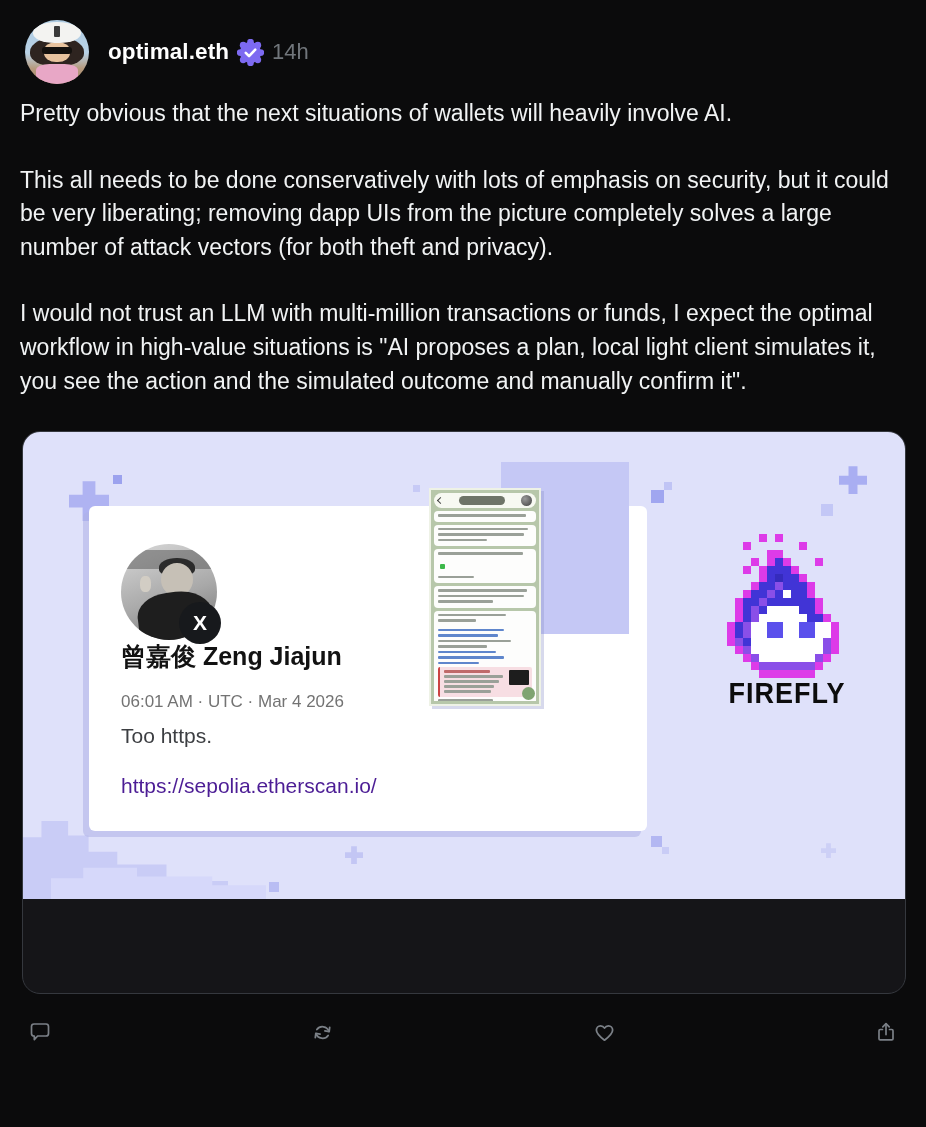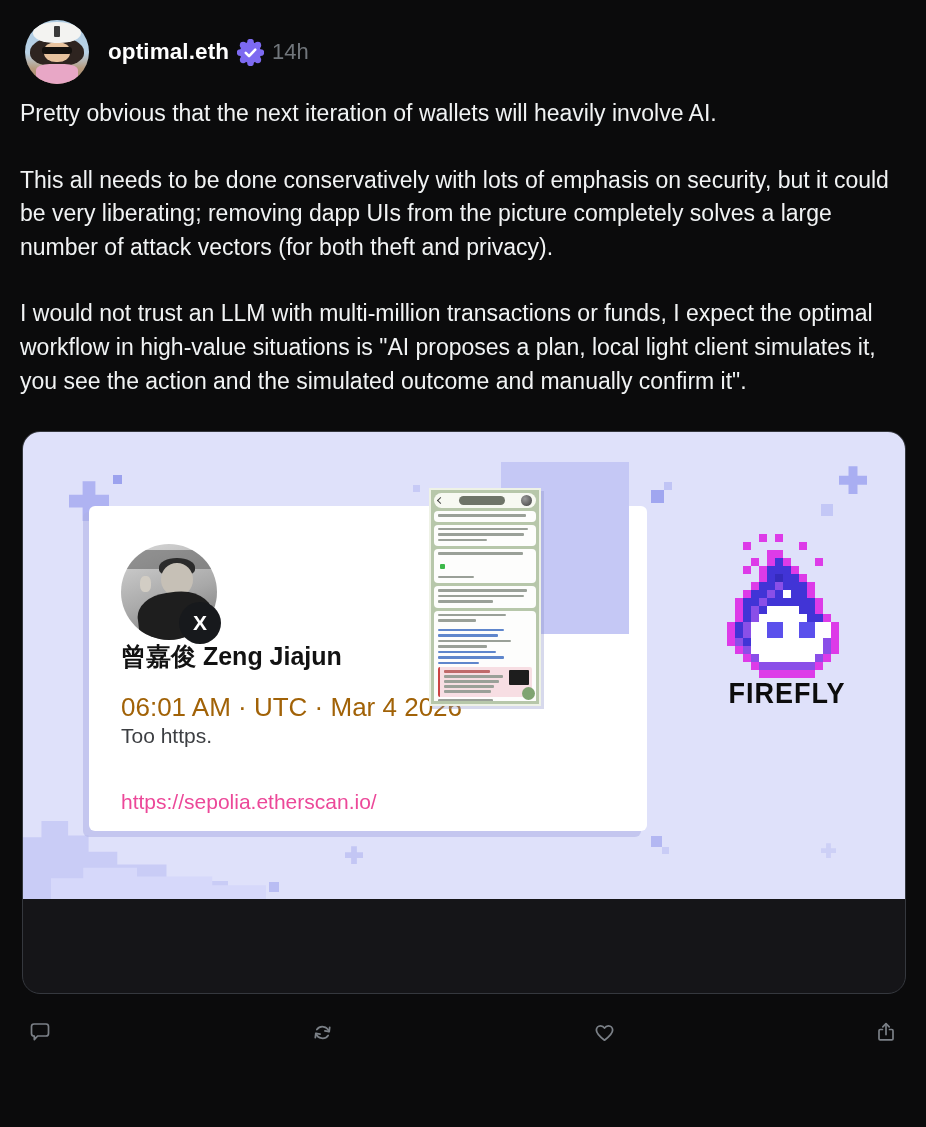--- a/index.html
+++ b/index.html
@@ -46,23 +46,23 @@
   .z-clip { position:absolute; inset:0; border-radius:50%; overflow:hidden; }
   .z-sign { position:absolute; left:6%; top:6%; width:88%; height:20%; background:#5c5c5c; opacity:.55; }
   .z-body { position:absolute; left:18%; top:50%; width:78%; height:55%; background:#1e1e1e; border-radius:42% 46% 0 0; transform:rotate(-7deg); }
   .z-head { position:absolute; left:42%; top:20%; width:33%; height:34%; background:#c6c0b6; border-radius:50%; }
   .z-hair { position:absolute; left:40%; top:14%; width:37%; height:19%; background:#2b2b2b; border-radius:50% 50% 35% 35%; }
   .z-hand { position:absolute; left:20%; top:33%; width:11%; height:17%; background:#d2cdc4; border-radius:40%; }
   .xbadge { position:absolute; right:-4px; bottom:-4px; width:42px; height:42px; border-radius:50%;
             background:#17191c; color:#ffffff; font-weight:bold; font-size:21px;
             display:flex; align-items:center; justify-content:center; }
   .tweet-name { position:absolute; left:32px; top:134px; font-size:25px; font-weight:bold; color:#121212; }
-  .tweet-meta { position:absolute; left:32px; top:186px; font-size:26px; color:#a16207; }
+  .tweet-meta { position:absolute; left:32px; top:186px; font-size:17px; color:#737373; }
   .tweet-text { position:absolute; left:32px; top:218px; font-size:21px; color:#3c3e42; }
-  .tweet-link { position:absolute; left:32px; top:268px; font-size:21px; color:#ec4899;margin-top:16px; }
+  .tweet-link { position:absolute; left:32px; top:268px; font-size:21px; color:#4c1d95; }
 
   
   .chat-shadow { position:absolute; left:478px; top:30px; width:128px; height:172px; background:#c5c8f5; }
   .chat { position:absolute; left:406px; top:56px; width:112px; height:218px; background:#b7c7aa;
           border:2px solid #eef2e6; overflow:hidden; box-shadow:3px 3px 0 rgba(140,145,200,.35); }
   .chat-head { position:absolute; left:3px; right:3px; top:3px; height:15px; background:rgba(250,252,246,.95);
                border-radius:8px; display:flex; align-items:center; padding:0 4px; }
   .chev { width:5px; height:5px; border-left:1.5px solid #444; border-bottom:1.5px solid #444; transform:rotate(45deg); }
   .head-pill { width:46px; height:9px; background:#6e7468; border-radius:5px; margin:0 auto; }
   .head-ava { width:11px; height:11px; border-radius:50%; background:radial-gradient(circle at 35% 35%, #9a9a9a, #3f3f3f); }
@@ -123,21 +123,21 @@
           <circle cx="18.5" cy="5.5" r="3"></circle>
         <circle cx="5.5" cy="18.5" r="3"></circle>
           <circle cx="18.5" cy="18.5" r="3"></circle>
       </g>
       <path d="M7.8 12.3l2.9 2.9 5.5-5.7" stroke="#fff" stroke-width="2.3" fill="none" stroke-linecap="round" stroke-linejoin="round"></path>
     </svg>
     <span class="time">14h</span>
   </header>
 
   <section class="cast-body">
-    <p>Pretty obvious that the next iteration of wallets will heavily involve AI.</p>
+    <p>Pretty obvious that the next situations of wallets will heavily involve AI.</p>
     <p>This all needs to be done conservatively with lots of emphasis on security, but it could be very liberating; removing dapp UIs from the picture completely solves a large number of attack vectors (for both theft and privacy).</p>
     <p>I would not trust an LLM with multi-million transactions or funds, I expect the optimal workflow in high-value situations is "AI proposes a plan, local light client simulates it, you see the action and the simulated outcome and manually confirm it".</p>
   </section>
 
   <div class="embed">
     <div class="embed-image">
 
       <div class="pix pix-plus" style="left:46px;top:49px;width:40px;height:40px;background:#afb3f2;"></div>
       <div class="pix" style="left:90px;top:43px;width:9px;height:9px;background:#9ca2ee;"></div>
       <div class="pix" style="left:390px;top:53px;width:7px;height:7px;background:#c7caf6;"></div>

